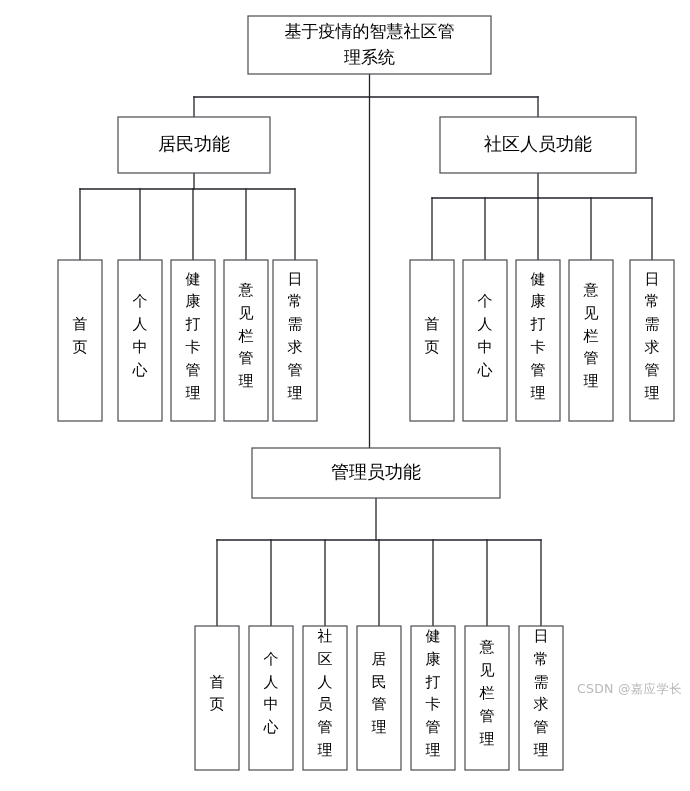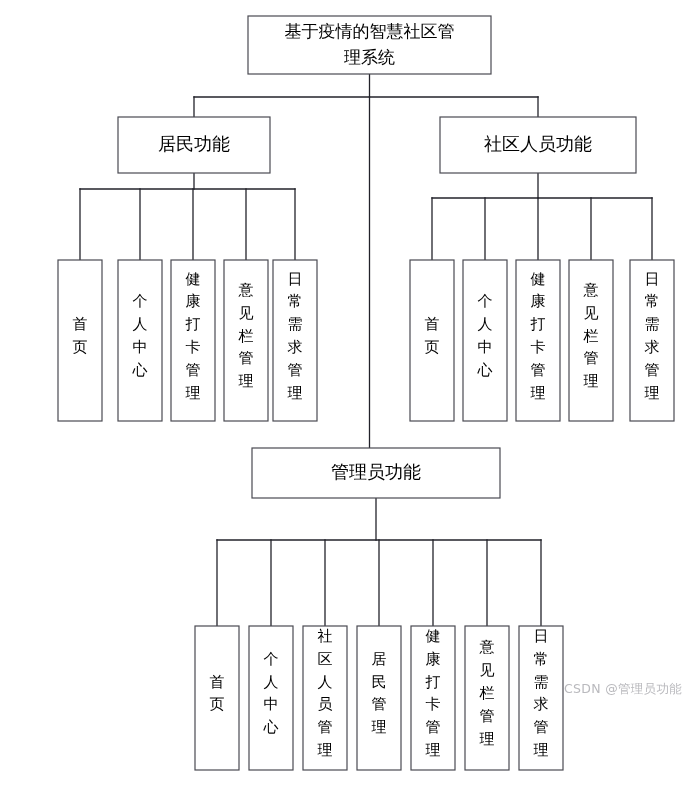--- a/index.html
+++ b/index.html
@@ -178,14 +178,14 @@
         <g>
           <rect x="465" y="614" width="44" height="144" class="node-box"></rect>
           <text x="487" y="640.4" class="node-label-v" font-size="15"><tspan x="487" dy="0">意</tspan><tspan x="487" dy="22.8">见</tspan><tspan x="487" dy="22.8">栏</tspan><tspan x="487" dy="22.8">管</tspan><tspan x="487" dy="22.8">理</tspan></text>
         </g>
         <g>
           <rect x="519" y="614" width="44" height="144" class="node-box"></rect>
           <text x="541" y="629" class="node-label-v" font-size="15"><tspan x="541" dy="0">日</tspan><tspan x="541" dy="22.8">常</tspan><tspan x="541" dy="22.8">需</tspan><tspan x="541" dy="22.8">求</tspan><tspan x="541" dy="22.8">管</tspan><tspan x="541" dy="22.8">理</tspan></text>
         </g>
       </g>
   </svg>
-  <div class="watermark">CSDN @管理员功能</div>
+  <div class="watermark">CSDN @嘉应学长</div>
 </div>
 
 </body></html>

